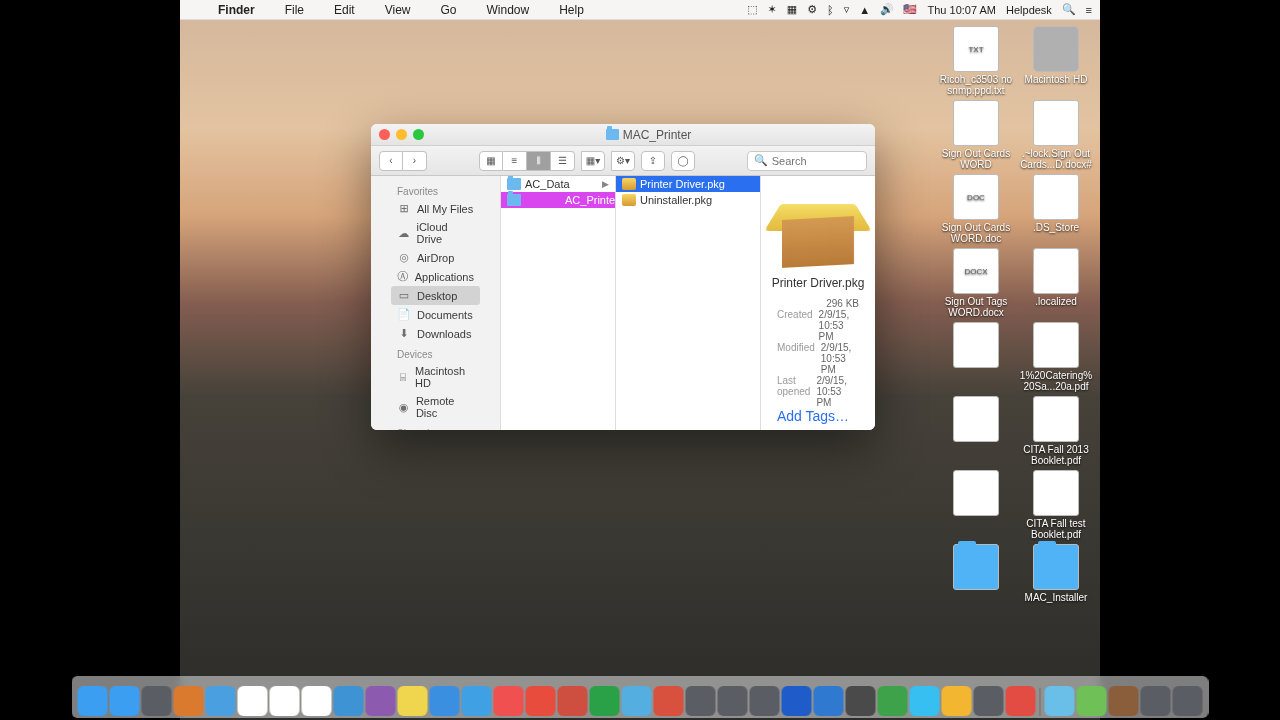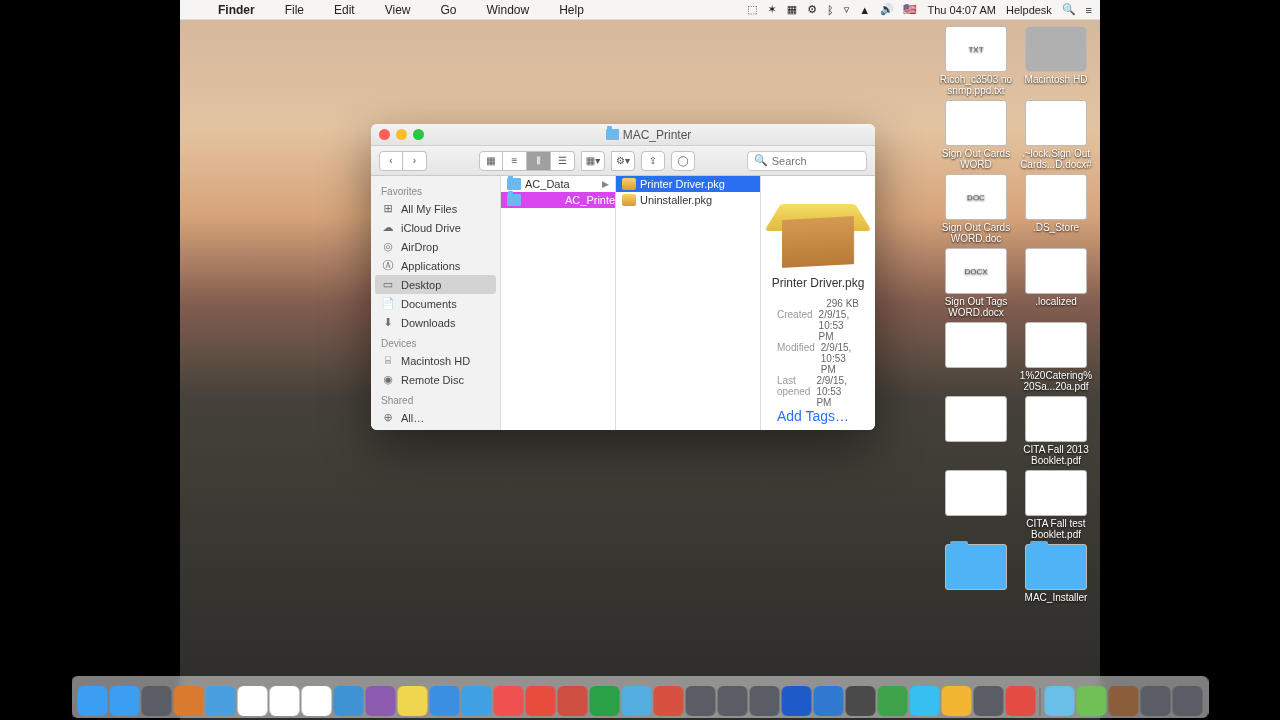--- a/index.html
+++ b/index.html
@@ -9,21 +9,21 @@
   .screen { position: absolute; left: 180px; top: 0; width: 920px; height: 720px; background: linear-gradient(180deg,#d3b79d 0%, #e3c3a0 18%, #d6a47a 30%, #845e50 42%, #46423a 55%, #2b2b28 100%); }
   .menubar { position: absolute; top:0; left:0; right:0; height:20px; background: rgba(250,250,250,0.93); display:flex; align-items:center; font-size:12px; color:#222; padding:0 8px; justify-content: space-between; border-bottom:1px solid rgba(0,0,0,.1);}
   .menubar .left, .menubar .right { display:flex; align-items:center; gap:30px; }
   .menubar .right { gap:10px; font-size:11px;}
   .menubar .app { font-weight:600; }
   .apple { font-size:14px; }
 
   
   .desk-icons { position:absolute; right:6px; top:26px; width:160px; display:flex; flex-wrap:wrap; gap:4px 4px; justify-content:flex-end;}
   .dicon { width:76px; display:flex; flex-direction:column; align-items:center; text-align:center; font-size:10px; color:#fff; text-shadow:0 1px 2px rgba(0,0,0,.9); cursor:pointer;}
-  .dicon .thumb { width:62px; height:46px; background:#fff; border:1px solid #bbb; border-radius:3px; display:flex; align-items:center; justify-content:center; font-size:8px; color:#666; margin-bottom:2px;}
+  .dicon .thumb { width:46px; height:46px; background:#fff; border:1px solid #bbb; border-radius:3px; display:flex; align-items:center; justify-content:center; font-size:8px; color:#666; margin-bottom:2px;}
   .dicon .thumb.hd { background:#b0b0b0; border-radius:5px;}
   .dicon .thumb.folder { background:#4fb3f6; border-radius:3px; position:relative;}
   .dicon .thumb.folder::before{content:"";position:absolute;top:-4px;left:4px;width:18px;height:6px;background:#4fb3f6;border-radius:2px 2px 0 0;}
   .dicon .lab { line-height:1.1; word-break:break-word; max-width:76px;}
 
   
   .finder { position:absolute; left:191px; top:108px; width:504px; height:306px; background:#fff; border-radius:6px; box-shadow:0 18px 50px rgba(0,0,0,.45); overflow:hidden; display:flex; flex-direction:column;margin-top:16px;}
   .titlebar { height:22px; background:linear-gradient(#f3f3f3,#e4e4e4); display:flex; align-items:center; padding:0 8px; gap:6px; border-bottom:1px solid #d0d0d0;}
   .tlight { width:11px; height:11px; border-radius:50%; }
   .tl-r{background:#ff5f57;} .tl-y{background:#febc2e;} .tl-g{background:#28c840;}
@@ -38,21 +38,21 @@
   .btngrp .tbtn:last-child{border-radius:0 4px 4px 0;}
   .btngrp .tbtn:not(:first-child){border-left:none;}
   .tbtn.single{border-radius:4px;}
   .tbtn.active{background:#a0a0a0;color:#fff;}
   .toolbar .spacer{flex:1;}
   .search { display:flex; align-items:center; background:#fff; border:1px solid #c8c8c8; border-radius:4px; height:20px; padding:0 6px; width:120px; gap:4px;}
   .search input{border:none;outline:none;font-size:11px;width:100%;color:#555;}
   .search .sicon{color:#999;font-size:11px;}
 
   .body { flex:1; display:flex; overflow:hidden;}
-  .sidebar { width:130px; background:#f2f2f2; border-right:1px solid #dcdcdc; overflow-y:auto; font-size:11px; color:#3a3a3a; padding:4px 0;}
+  .sidebar { width:130px; background:#f2f2f2; border-right:1px solid #dcdcdc; overflow-y:auto; font-size:11px; color:#3a3a3a; padding:4px 16px;}
   .sb-hdr { text-transform:none; color:#8a8a8a; font-size:10px; padding:6px 10px 2px;}
   .sb-item { display:flex; align-items:center; gap:6px; padding:3px 10px; cursor:pointer;}
   .sb-item.sel { background:#d3d3d3; border-radius:3px; margin:0 4px; padding:3px 6px;}
   .sb-item .ico{width:14px;height:13px;display:inline-flex;align-items:center;justify-content:center;color:#6e6e6e;}
 
   .col { border-right:1px solid #dcdcdc; overflow-y:auto; font-size:11px; color:#333;}
   .col1{width:115px;background:#fff;} .col2{width:145px;background:#fff;}
   .row { display:flex; align-items:center; gap:4px; padding:2px 6px; cursor:pointer; white-space:nowrap;}
   .row.sel{background:#d946ef;color:#fff;gap:44px;}
   .row.sel2{background:#2a6ff0;color:#fff;}
@@ -96,21 +96,21 @@
     <div class="right">
       <span>⬚</span>
       <span>✶</span>
       <span>▦</span>
       <span>⚙</span>
       <span>ᛒ</span>
       <span>▿</span>
       <span>▲</span>
       <span>🔊</span>
       <span>🇺🇸</span>
-      <span>Thu 04:07 AM</span>
+      <span>Thu 10:07 AM</span>
       <span>Helpdesk</span>
       <span>🔍</span>
       <span>≡</span>
     </div>
   </div>
 
   <div class="desk-icons" id="deskicons">
       <div class="dicon">
         <div class="thumb">TXT</div>
         <div class="lab">Ricoh_c3503 no snmp.ppd.txt</div>

